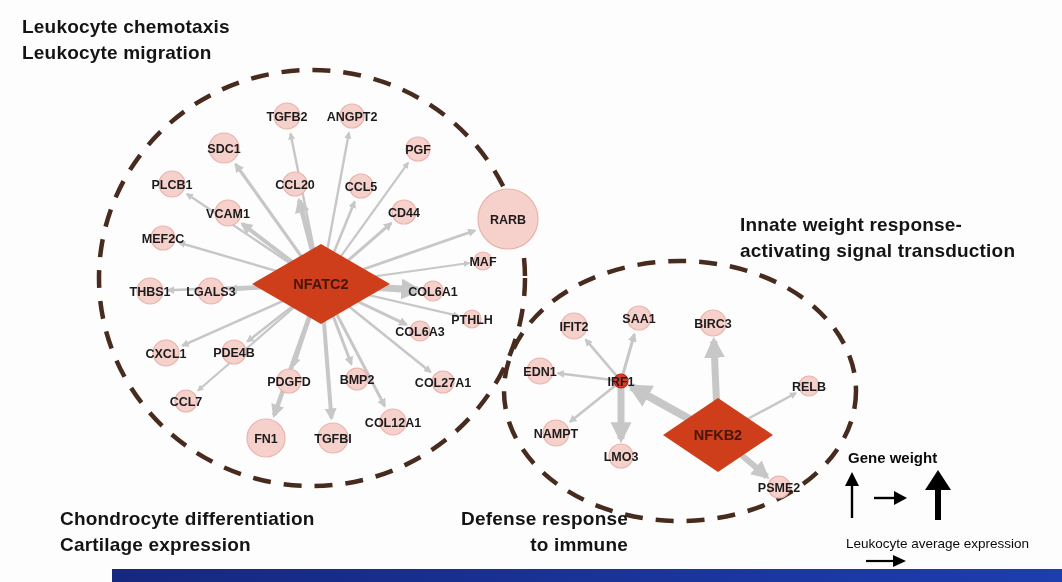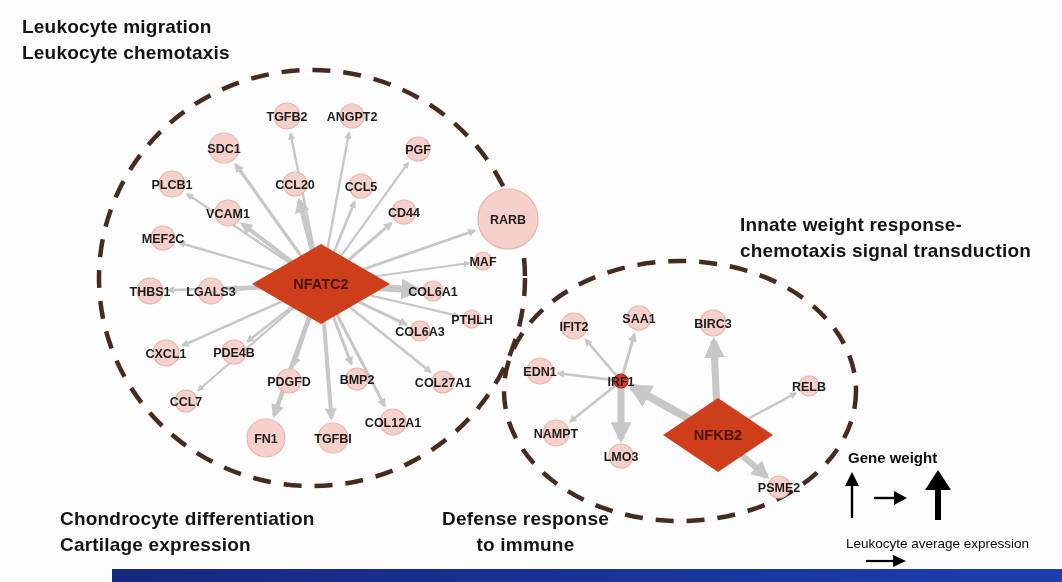--- a/index.html
+++ b/index.html
@@ -1,20 +1,20 @@
 <!DOCTYPE html>
 <html><head>
 <meta charset="utf-8">
 <style>
   * { margin:0; padding:0; box-sizing:border-box; }
   body { font-family:"Liberation Sans", sans-serif; background:#e9e9e9; }
   .stage { position:relative; width:1062px; height:582px; background:#fdfdfd; overflow:hidden; margin:0 auto; }
   svg.net { position:absolute; left:0; top:0; }
   .annotation { position:absolute; font-size:19px; font-weight:600; color:#141414; line-height:26px; letter-spacing:0.2px; }
-  .annotation.center { text-align:center; }
+  .annotation.center { text-align:right; }
   .node-label { font-size:12.5px; font-weight:bold; fill:#1b1b1b; font-family:"Liberation Sans", sans-serif; }
   .hub-label { font-size:14.5px; font-weight:bold; fill:#47150a; font-family:"Liberation Sans", sans-serif; }
   .legend-title { position:absolute; font-size:15px; font-weight:700; color:#0a0a0a; }
   .legend-sub { position:absolute; font-size:13.5px; font-weight:500; color:#0a0a0a; }
   .abs { position:absolute; }
   .blue-bar { position:absolute; background:linear-gradient(90deg,#16277f,#1d3eae); }
 </style>
 </head>
 <body>
 
@@ -141,37 +141,37 @@
       </g>
     <g id="layer-hubs">
         <polygon points="252,284 321,244 390,284 321,324" fill="#cf3e1a"></polygon>
         <text x="321" y="289" text-anchor="middle" class="hub-label">NFATC2</text>
         <polygon points="663,435 718,398 773,435 718,472" fill="#cf3e1a"></polygon>
         <text x="718" y="440" text-anchor="middle" class="hub-label">NFKB2</text>
       </g>
   </svg>
 
   <div class="annotation" style="left:22px; top:14px">
+    <div>Leukocyte chemotaxis</div>
     <div>Leukocyte migration</div>
-    <div>Leukocyte chemotaxis</div>
   </div>
 
   <div class="annotation" style="left:60px; top:506px">
     <div>Chondrocyte differentiation</div>
     <div>Cartilage expression</div>
   </div>
 
   <div class="annotation center" style="left:423px; top:506px; width:205px">
     <div>Defense response</div>
     <div>to immune</div>
   </div>
 
   <div class="annotation" style="left:740px; top:212px">
     <div>Innate weight response-</div>
-    <div>chemotaxis signal transduction</div>
+    <div>activating signal transduction</div>
   </div>
 
   <div class="legend-title" style="left:848px; top:449px">Gene weight</div>
 
   <svg class="abs" width="130" height="52" style="left:840px; top:470px">
     <g>
       <line x1="12" y1="48" x2="12" y2="14" stroke="#000" stroke-width="2.4"></line>
       <polygon points="12,2 5,16 19,16" fill="#000"></polygon>
     </g>
     <g>

